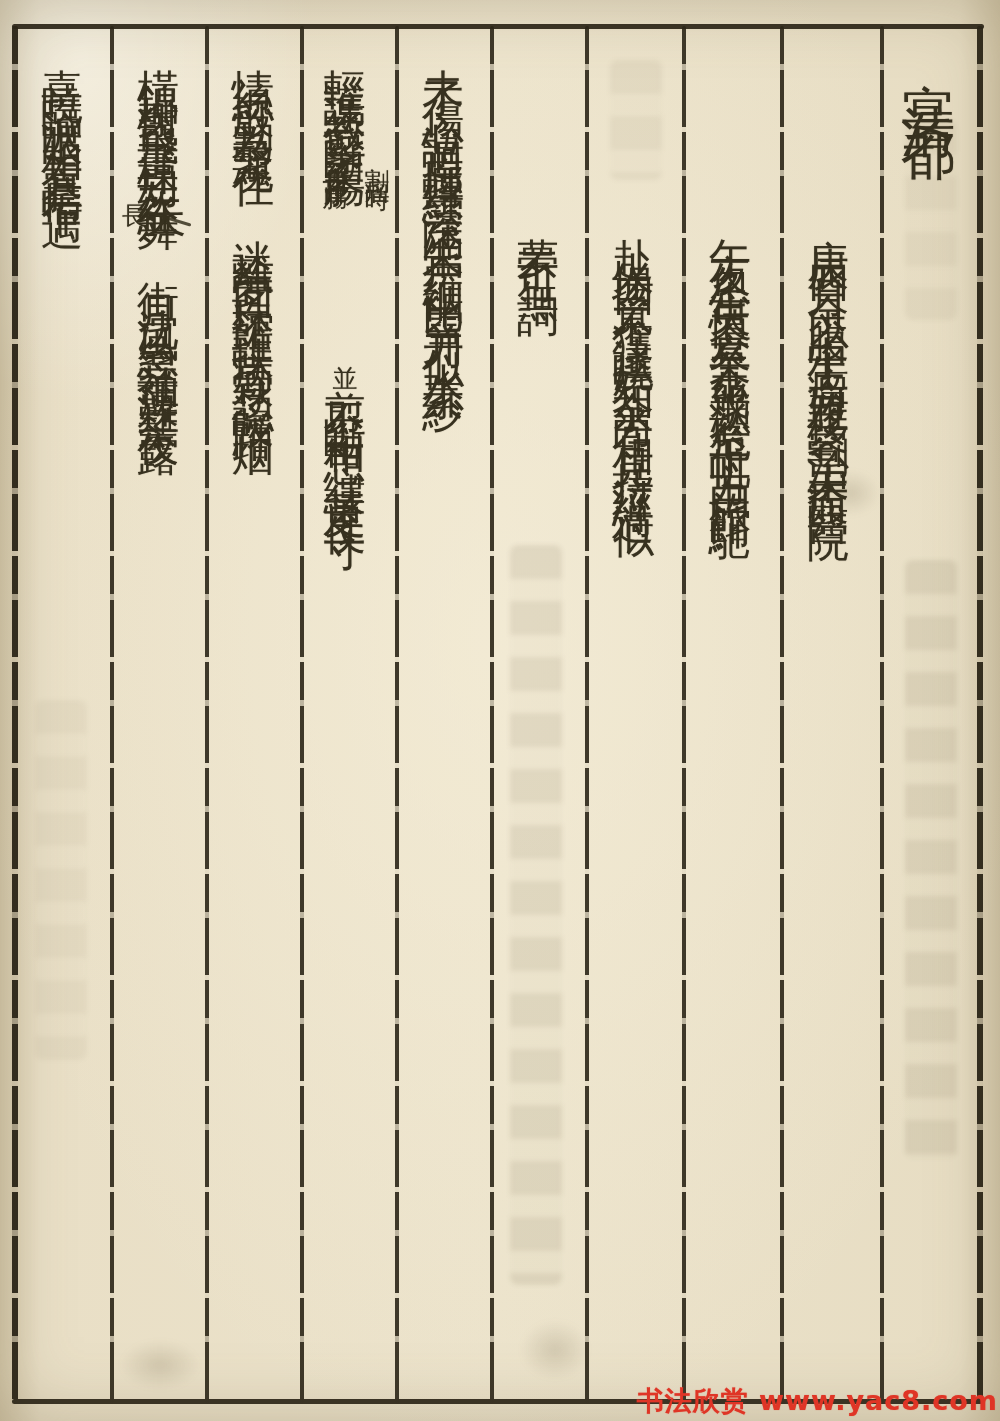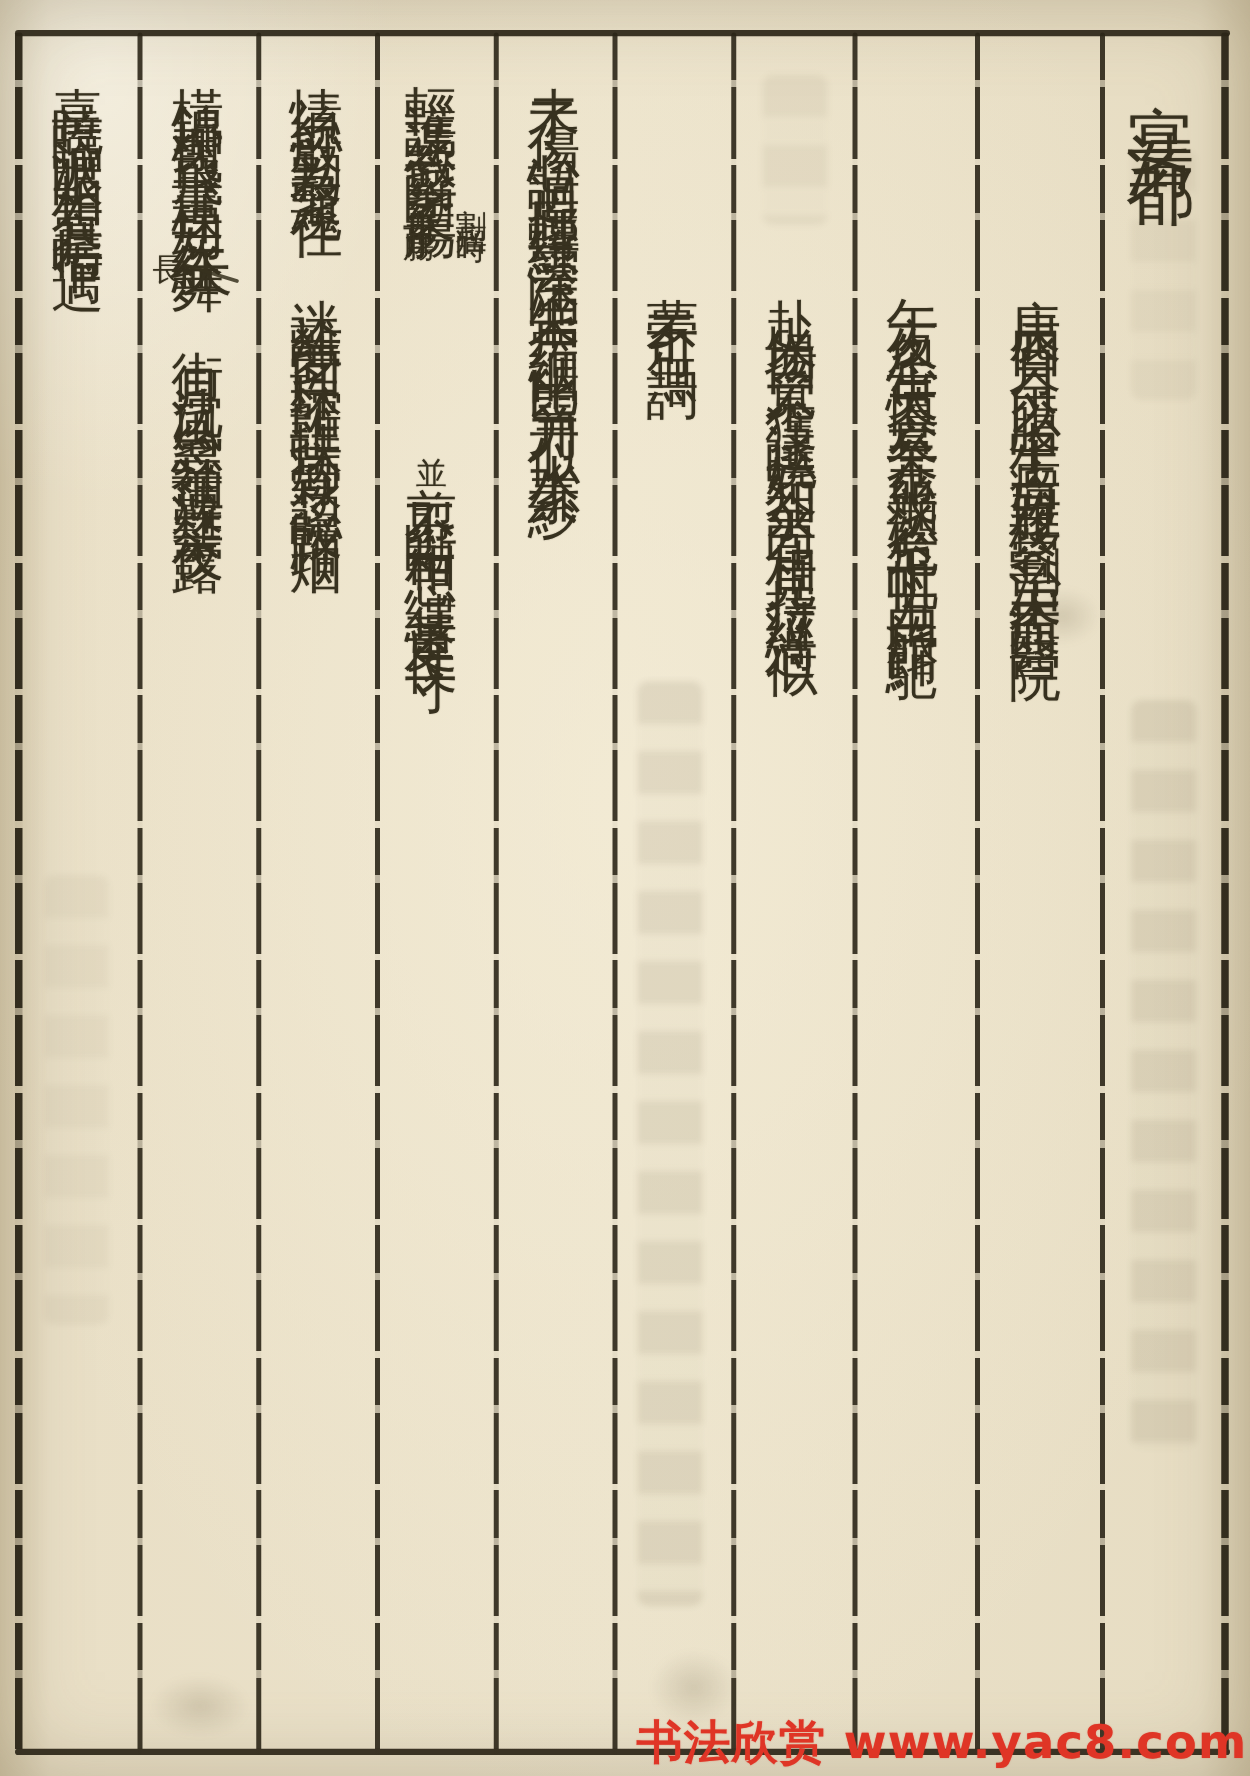--- a/index.html
+++ b/index.html
@@ -59,21 +59,21 @@
     position:absolute;width:52px;filter:blur(2.5px);opacity:.8;border-radius:8px;
     background:repeating-linear-gradient(to bottom,
       rgba(108,97,70,0.16) 0 34px, rgba(108,97,70,0.03) 34px 56px);
   }
   .smudge{position:absolute;border-radius:50%;filter:blur(3px);
     background:radial-gradient(ellipse at center, rgba(110,98,70,0.20), rgba(110,98,70,0) 70%);}
   
   .watermark{
     position:absolute;right:2px;bottom:2px;
     font-family:"DejaVu Sans","Liberation Sans",sans-serif;
-    font-size:37px;font-weight:bold;color:#df3526;letter-spacing:1px;
+    font-size:27px;font-weight:bold;color:#df3526;letter-spacing:1px;
     text-shadow:0 0 1px rgba(223,53,38,.6);white-space:nowrap;
   }
 </style>
 </head>
 <body>
 
 <div class="page">
 
   <div class="hline" style="left:12px;top:24px;width:972px;"></div>
   <div class="hline" style="left:12px;top:1399px;width:972px;"></div>

